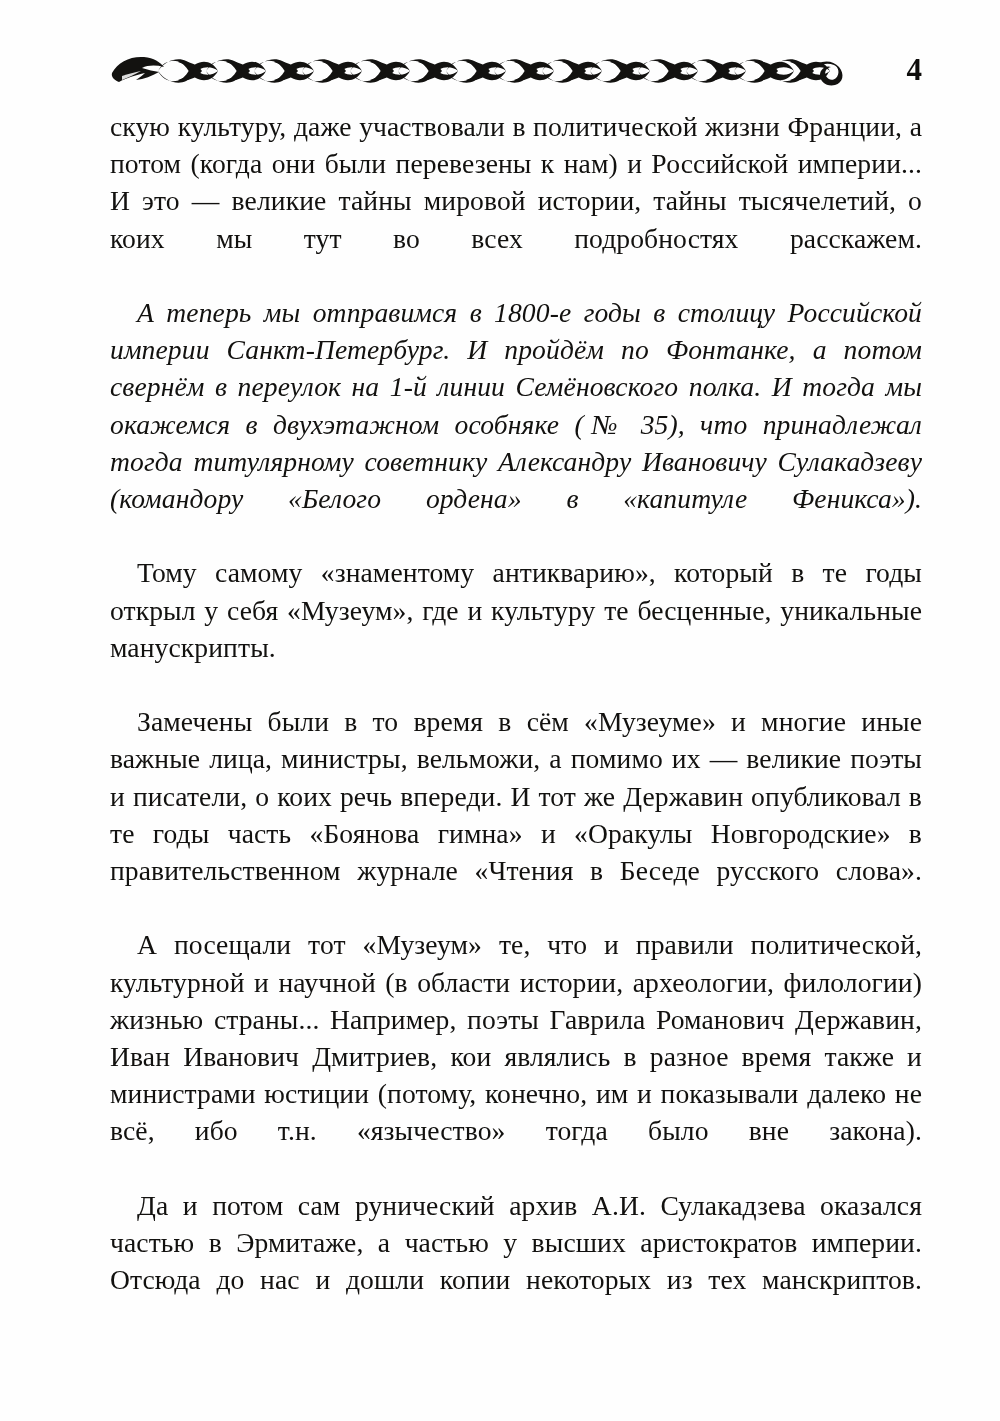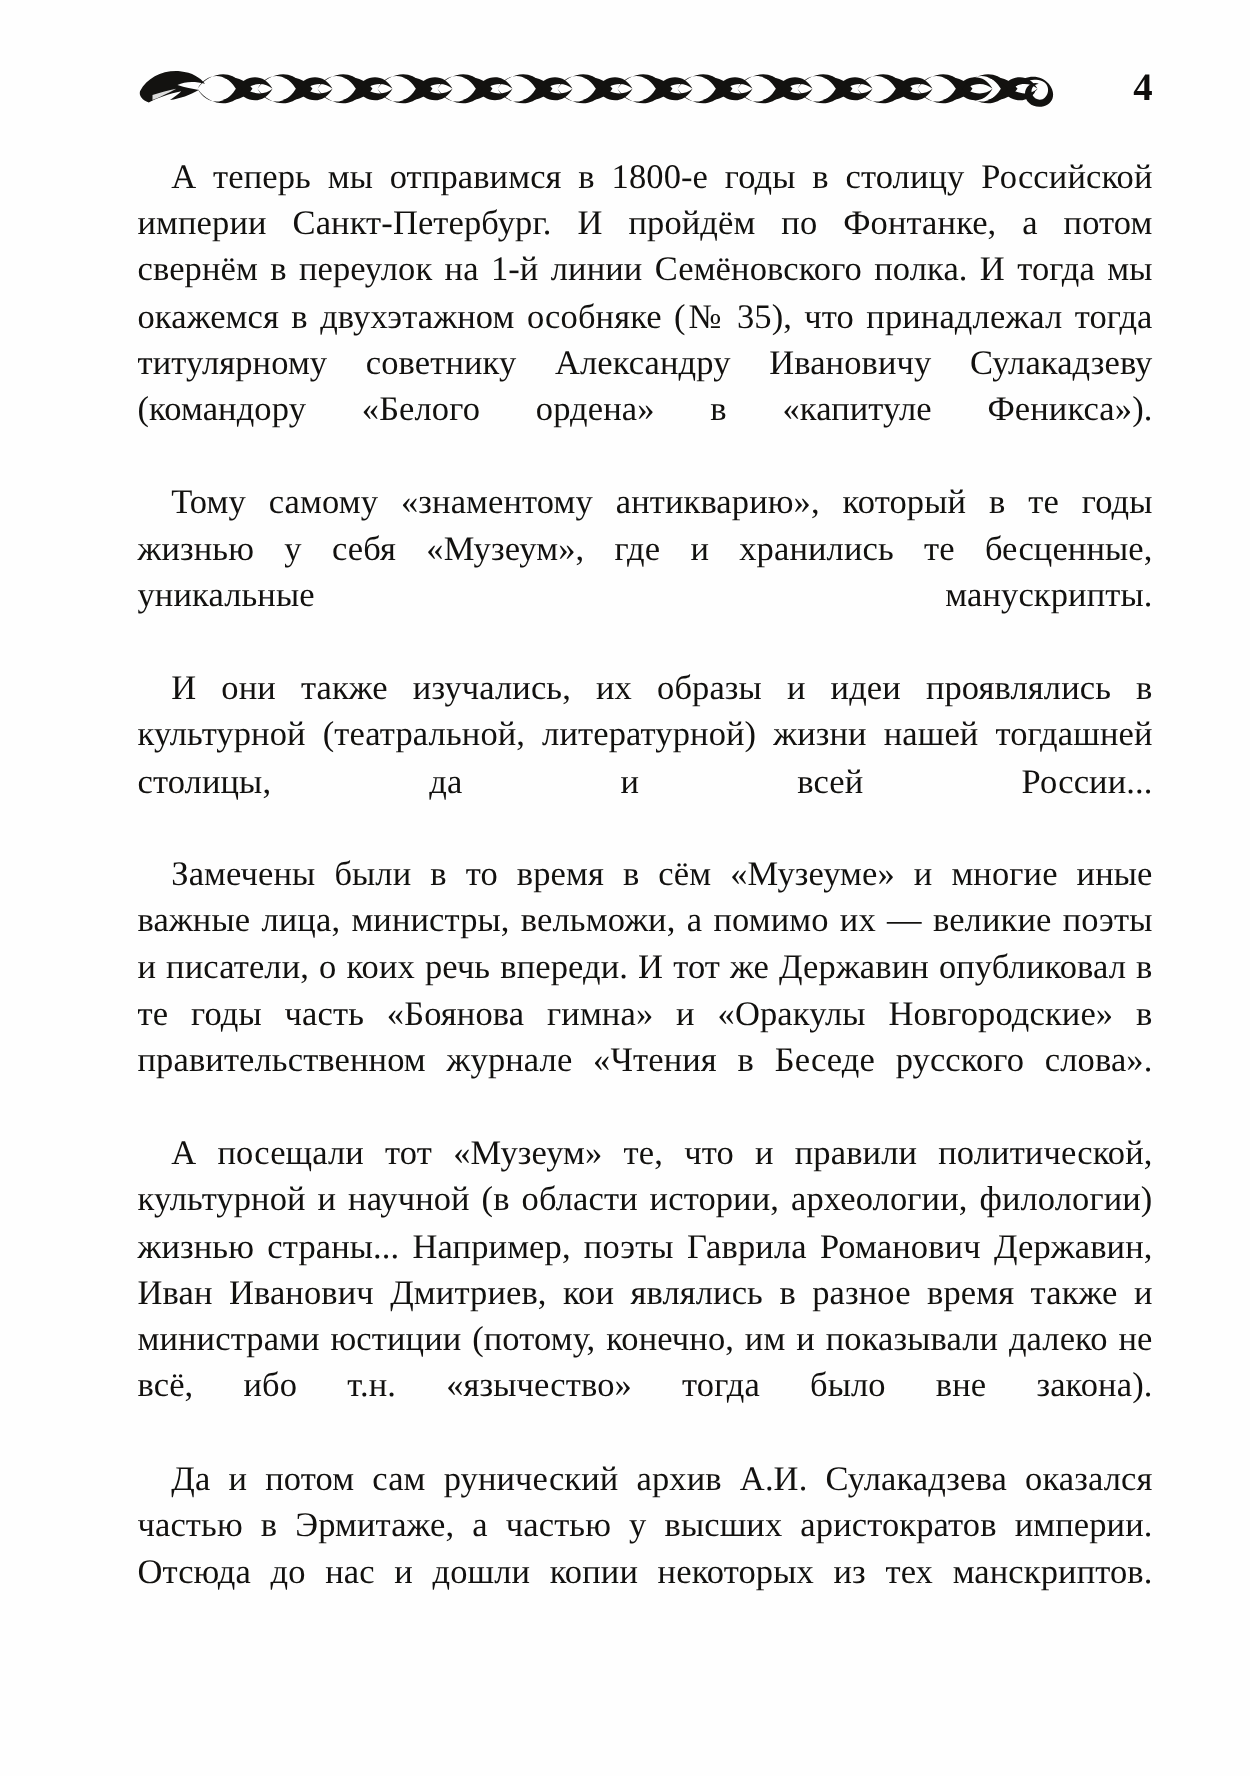--- a/index.html
+++ b/index.html
@@ -73,20 +73,21 @@
   }
 
   
   .para.indent {
     text-indent: 27px;
   }
 
   
   .para.space-before {
     margin-top: 14px;
+    font-style: italic;
   }
 
   
   .para + .para {
     margin-top: 0;
   }
 
   
   .para:after {
     content: "";
@@ -154,22 +155,22 @@
                  C 730,24 729,17 724,15
                  C 716,12 707,15 700,21 Z" fill="#131210"></path>
         <circle cx="721" cy="25" r="3.3" fill="#ffffff"></circle>
       </g>
     </svg>
 
     <div class="folio">4</div>
   </div>
 
   <div class="text-column">
+    <p class="para">скую культуру, даже участвовали в политической жизни Франции, а  потом (когда они были перевезены к нам) и Российской империи... И это — великие тайны мировой истории, тайны тысячелетий, о коих мы тут во всех под­робностях расскажем.</p>
     <p class="para indent space-before">А теперь мы отправимся в 1800-е годы в столицу Россий­ской империи Санкт-Петербург. И пройдём по Фонтанке, а потом свернём  в переулок на 1-й линии Семёновского полка. И тогда мы окажемся в двухэтажном особняке (№ 35), что принадлежал тогда титулярному советнику Александру Ивановичу Сулакадзеву (командору «Белого ордена» в «капитуле Феникса»).</p>
-    <p class="para indent">Тому самому «знаментому антикварию», который в те годы жизнью у себя «Музеум», где и хранились те бесцен­ные, уникальные манускрипты.</p>
-    <p class="para indent">И они также изучались, их образы и идеи проявлялись в культурной (театральной, литературной) жизни нашей тогдашней столицы, да и всей России...</p>
+    <p class="para indent">Тому самому «знаментому антикварию», который в те годы открыл у себя «Музеум», где и культуру те бесцен­ные, уникальные манускрипты.</p>
     <p class="para indent">Замечены были в то время в сём «Музеуме» и многие иные важные лица, министры, вельможи, а помимо их — великие поэты и писатели, о коих речь впереди. И тот же Державин опубликовал в те годы часть «Боянова гимна» и «Оракулы Новгородские» в правительственном журна­ле «Чтения в Беседе русского слова».</p>
     <p class="para indent">А посещали тот «Музеум» те, что и правили политиче­ской, культурной и научной (в области истории, археоло­гии, филологии) жизнью страны... Например, поэты Гаврила Романович Державин, Иван Иванович Дмитриев, кои являлись в разное время также и министрами юсти­ции (потому, конечно, им и показывали далеко не всё, ибо т.н. «язычество» тогда было вне закона).</p>
     <p class="para indent">Да и потом сам рунический архив А.И. Сулакадзева оказался частью в Эрмитаже, а частью у высших аристо­кратов империи. Отсюда до нас и дошли копии некоторых из тех манскриптов.</p>
 
   </div>
 
 </div>
 
 </body></html>

